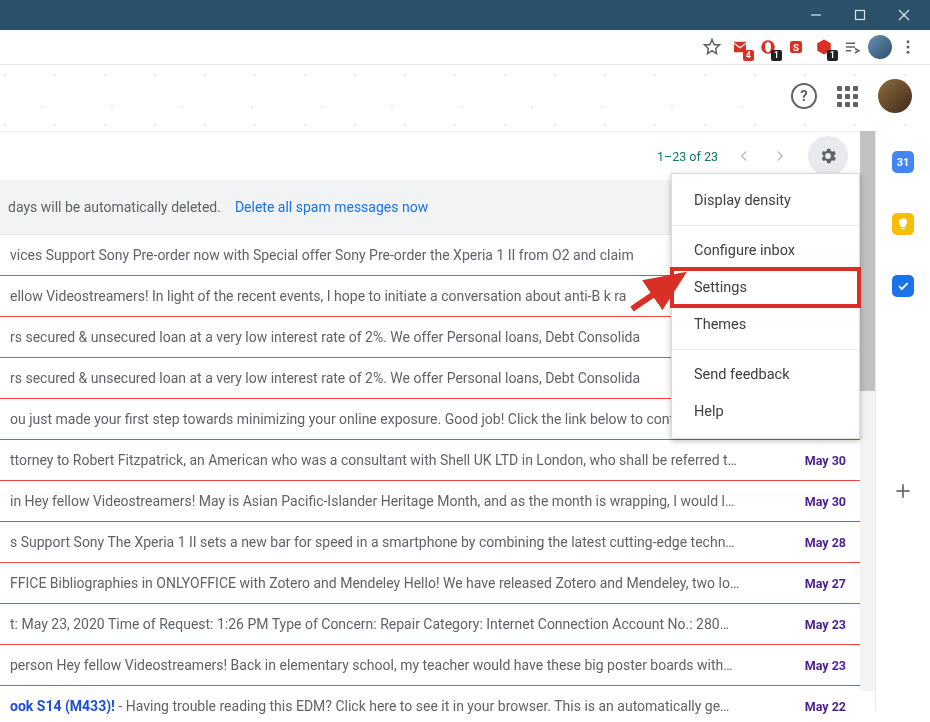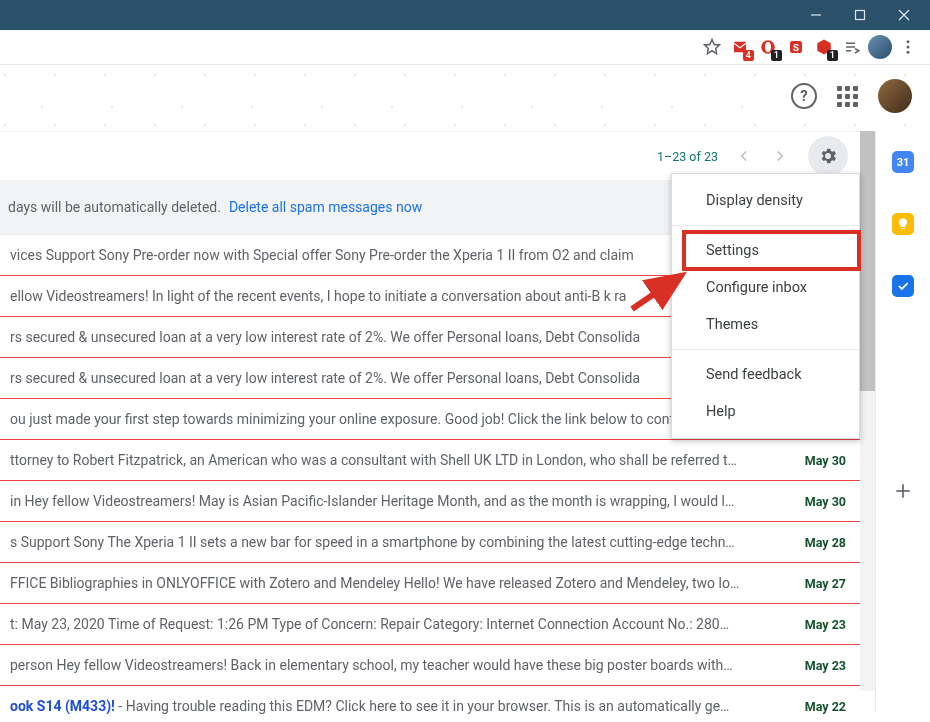--- a/index.html
+++ b/index.html
@@ -27,29 +27,29 @@
   .tools .apps span{background:#5f6368;border-radius:1px;}
   .tools .pavatar{width:34px;height:34px;border-radius:50%;background:linear-gradient(135deg,#8f6b3f,#3f2b1a);}
   .toolbar{height:48px;display:flex;align-items:center;justify-content:flex-end;padding:0 12px;position:relative;}
   .pagecount{font-size:12.5px;color:#0f766e;margin-right:8px;}
   .navarrow{width:36px;height:36px;display:flex;align-items:center;justify-content:center;color:#bdbdbd;}
   .navarrow svg{width:18px;height:18px;}
   .gear{width:40px;height:40px;border-radius:50%;background:#e8eaed;display:flex;align-items:center;justify-content:center;margin-left:10px;}
   .gear svg{width:20px;height:20px;fill:#5f6368;}
   .content{position:relative;}
   .spamrow{height:38px;background:#f1f3f4;display:flex;align-items:center;padding:8px 8px;font-size:14px;color:#5f6368;border-bottom:1px solid #e8eaed;}
-  .spamrow .link{color:#1a73e8;margin-left:8px;}
+  .spamrow .link{color:#1a73e8;margin-left:14px;}
   .mailrow{height:40px;display:flex;align-items:center;padding:0 10px;border-bottom:1px solid #ef4444;font-size:14px;color:#5f6368;gap:8px;}
   .mailrow:nth-child(13) .subject b{color:#202124;font-weight:bold;}
   .subject{flex:1 1 auto;white-space:nowrap;overflow:hidden;text-overflow:ellipsis;min-width:0;}
-  .date{flex:0 0 auto;font-size:12.5px;color:#14532d;font-weight:bold;padding-right:4px;}
+  .date{flex:0 0 auto;font-size:12.5px;color:#4c1d95;font-weight:bold;padding-right:4px;}
   .date.light{font-weight:400;color:#5f6368;}
   
   .menu{position:absolute;right:70px;top:173px;width:187px;background:#fff;border:1px solid #dadce0;box-shadow:0 2px 6px rgba(0,0,0,.25);padding:8px 0;font-size:14.5px;color:#3c4043;}
-  .menu .mitem{padding:10px 22px;cursor:default;margin-left:12px;}
+  .menu .mitem{padding:10px 22px;cursor:default;}
   .menu hr{border:none;border-top:1px solid #e8eaed;margin:6px 0;}
   .menu .highlight{outline:4px solid #d93025;outline-offset:-2px;}
   
   .arrow{position:absolute;left:628px;top:265px;pointer-events:none;}
   
   .rsidebar{position:absolute;right:0;top:131px;width:54px;height:560px;border-left:1px solid #e8eaed;background:#fff;display:flex;flex-direction:column;align-items:center;padding-top:20px;gap:40px;}
   .rsidebar .ricon{width:22px;height:22px;border-radius:5px;display:flex;align-items:center;justify-content:center;font-size:11px;color:#fff;font-weight:bold;}
   .scrollbar{position:absolute;right:54px;top:131px;width:16px;height:560px;background:#f1f3f4;}
   .scrollbar .thumb{background:#c1c1c1;width:16px;height:260px;margin-top:0;}
   
@@ -248,22 +248,22 @@
     <svg width="20" height="20" viewBox="0 0 24 24" stroke="currentColor" stroke-width="2">
         <line x1="12" y1="4" x2="12" y2="20"></line>
         <line x1="4" y1="12" x2="20" y2="12"></line>
       </svg>
   </div>
 </div>
 
 <div class="menu">
   <div class="mitem">Display density</div>
   <hr>
+  <div class="mitem">Configure inbox</div>
   <div class="mitem highlight">Settings</div>
-  <div class="mitem">Configure inbox</div>
   <div class="mitem">Themes</div>
   <hr>
   <div class="mitem">Send feedback</div>
   <div class="mitem">Help</div>
 </div>
 
 <svg class="arrow" width="70" height="50">
   <defs>
       <marker id="ah" markerWidth="8" markerHeight="8" refX="6" refY="3" orient="auto">
         <path d="M0 0 L7 3 L0 6 Z" fill="#d93025"></path>

